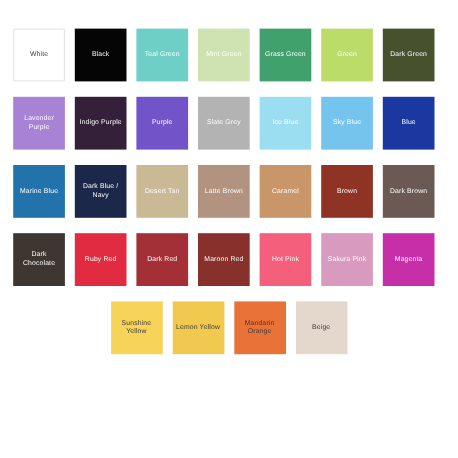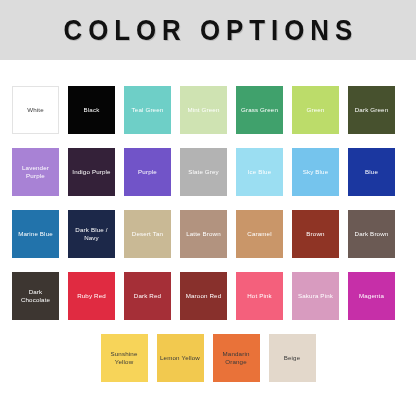--- a/index.html
+++ b/index.html
@@ -96,23 +96,20 @@
     -webkit-font-smoothing: antialiased;
   }
   .label-light { color: #ffffff; }
   .label-dark  { color: #3a3a3a; }
 </style>
 </head>
 <body style="background: rgb(255, 255, 255);">
 
 <div class="page">
 
-  <div class="header">
-    <div class="header-title">COLOR OPTIONS</div>
-  </div>
 
   <div class="grid">
       <div class="row">
         <div class="swatch bordered" style="background: rgb(255, 255, 255);">
           <span class="swatch-label label-dark">White</span>
         </div>
         <div class="swatch" style="background: rgb(5, 5, 5);">
           <span class="swatch-label label-light">Black</span>
         </div>
         <div class="swatch" style="background: rgb(110, 207, 199);">

